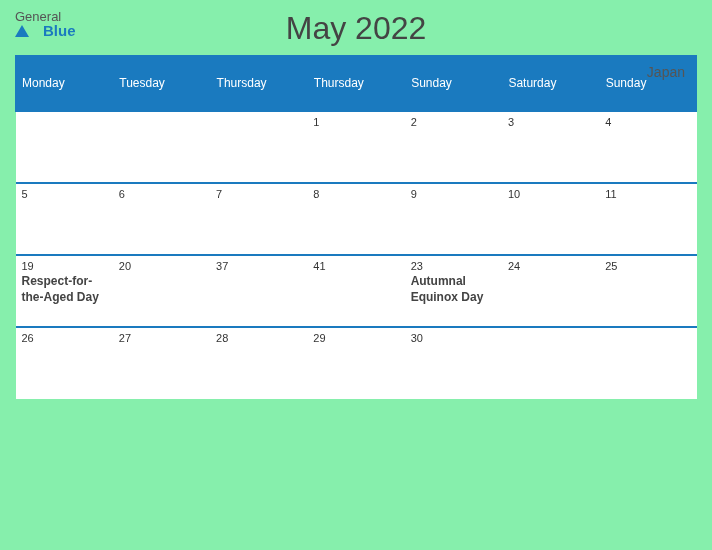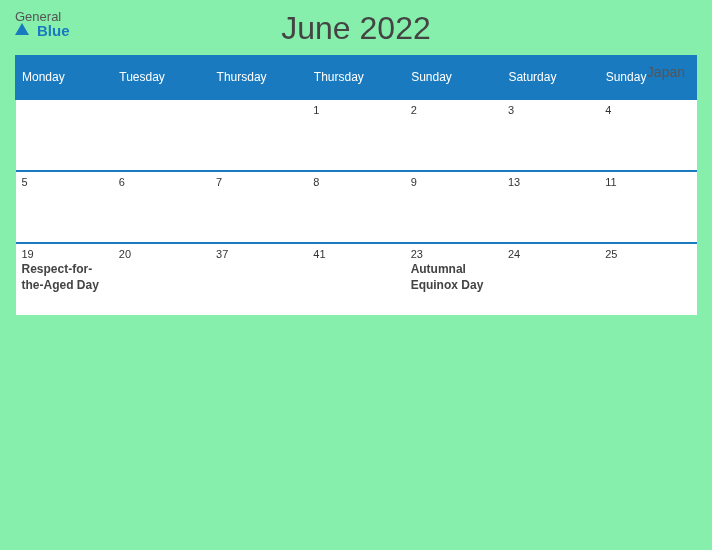--- a/index.html
+++ b/index.html
@@ -31,22 +31,22 @@
       flex-direction: column;
       line-height: 1;
     }
     .logo-general {
       font-size: 13px;
       color: #555;
       font-weight: normal;
     }
     .logo-blue {
       display: flex;
-      align-items: flex-start;
-      gap: 8px;
+      align-items: flex-end;
+      gap: 14px;
     }
     .logo-blue-text {
       font-size: 15px;
       font-weight: bold;
       color: #1a7abf;
     }
     .logo-triangle {
       width: 0;
       height: 0;
       border-left: 7px solid transparent;
@@ -71,21 +71,21 @@
     .calendar-table {
       width: 100%;
       border-collapse: collapse;
       table-layout: fixed;
     }
     .calendar-table thead tr th {
       background: #1a7abf;
       color: #fff;
       font-size: 12px;
       font-weight: normal;
-      padding: 14px 6px;
+      padding: 20px 6px;
       text-align: left;
       border: 1px solid #1a7abf;
     }
     .calendar-table tbody tr {
       border-top: 2px solid #1a7abf;
     }
     .calendar-table tbody tr td {
       vertical-align: top;
       padding: 4px 6px;
       font-size: 11px;
@@ -117,21 +117,21 @@
 
 <div class="calendar-container">
   <div class="header">
     <div class="logo">
       <span class="logo-general">General</span>
       <div class="logo-blue">
         <div class="logo-triangle"></div>
         <span class="logo-blue-text">Blue</span>
       </div>
     </div>
-    <h1 class="title">June 2022</h1>
+    <h1 class="title">May 2022</h1>
     <span class="country">Japan</span>
   </div>
 
   <table class="calendar-table">
     <thead>
       <tr>
         <th>Monday</th>
         <th>Tuesday</th>
         <th>Thursday</th>
         <th>Thursday</th>
@@ -168,21 +168,21 @@
           <td>
             <span class="day-number">7</span>
           </td>
           <td>
             <span class="day-number">8</span>
           </td>
           <td>
             <span class="day-number">9</span>
           </td>
           <td>
-            <span class="day-number">13</span>
+            <span class="day-number">10</span>
           </td>
           <td>
             <span class="day-number">11</span>
           </td>
         </tr>
         <tr class="row-alt">
           <td><span class="day-number">19</span><span class="event-text">Respect-for-the-Aged Day</span></td>
           <td>
             <span class="day-number">20</span>
           </td>
@@ -192,16 +192,35 @@
           <td>
             <span class="day-number">41</span>
           </td>
           <td><span class="day-number">23</span><span class="event-text">Autumnal Equinox Day</span></td>
           <td>
             <span class="day-number">24</span>
           </td>
           <td>
             <span class="day-number">25</span>
           </td>
+        </tr>
+        <tr>
+          <td>
+            <span class="day-number">26</span>
+          </td>
+          <td>
+            <span class="day-number">27</span>
+          </td>
+          <td>
+            <span class="day-number">28</span>
+          </td>
+          <td>
+            <span class="day-number">29</span>
+          </td>
+          <td>
+            <span class="day-number">30</span>
+          </td>
+          <td></td>
+          <td></td>
         </tr>
       </tbody>
   </table>
 </div>
 
 </body></html>

